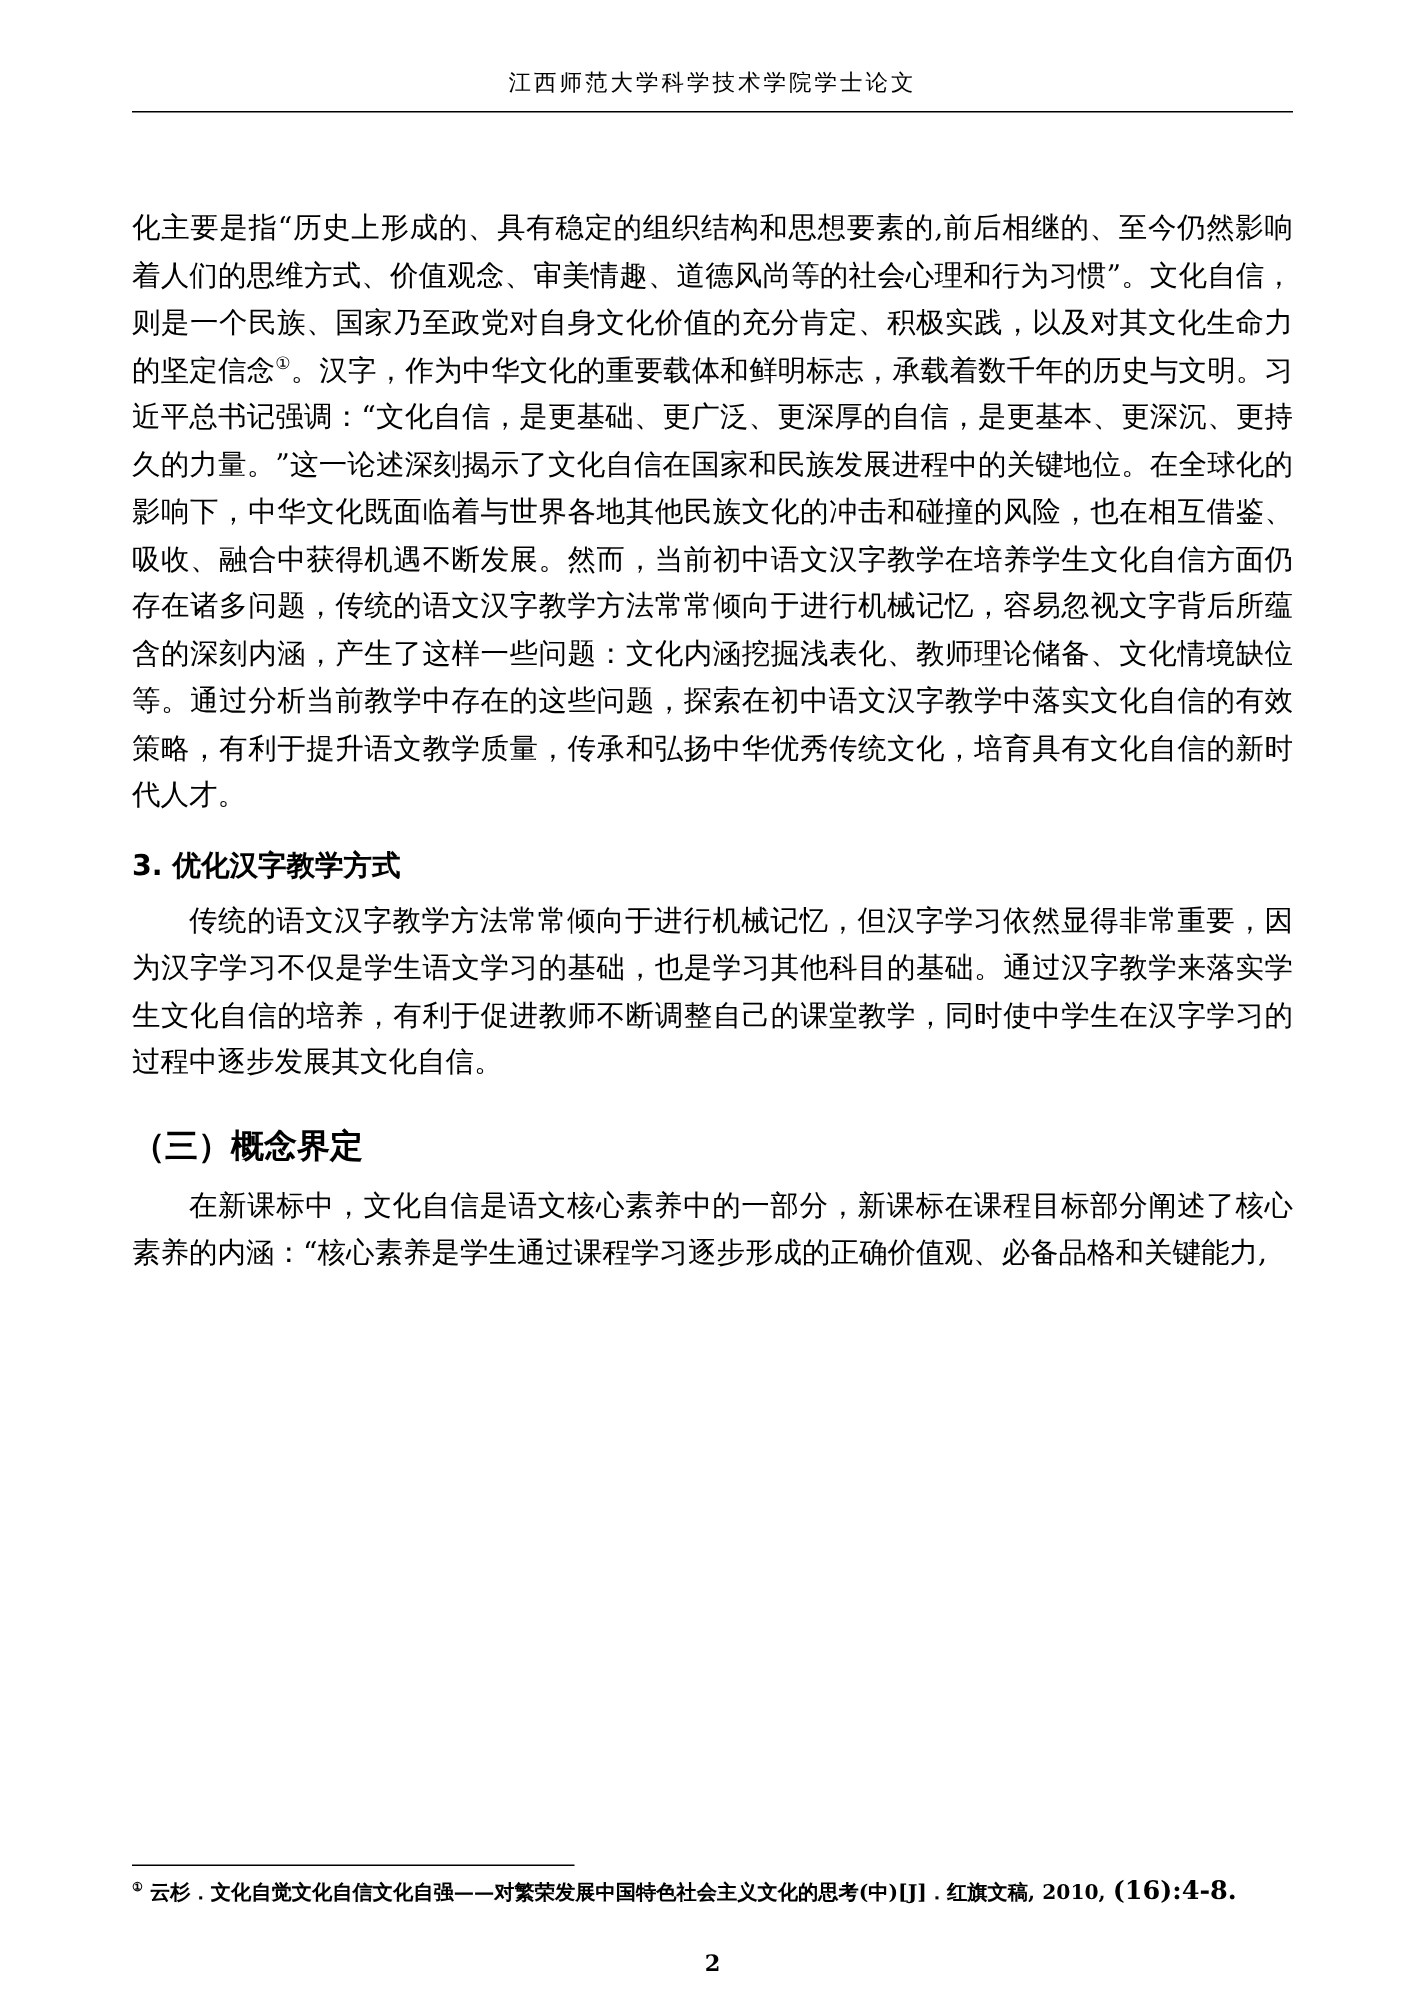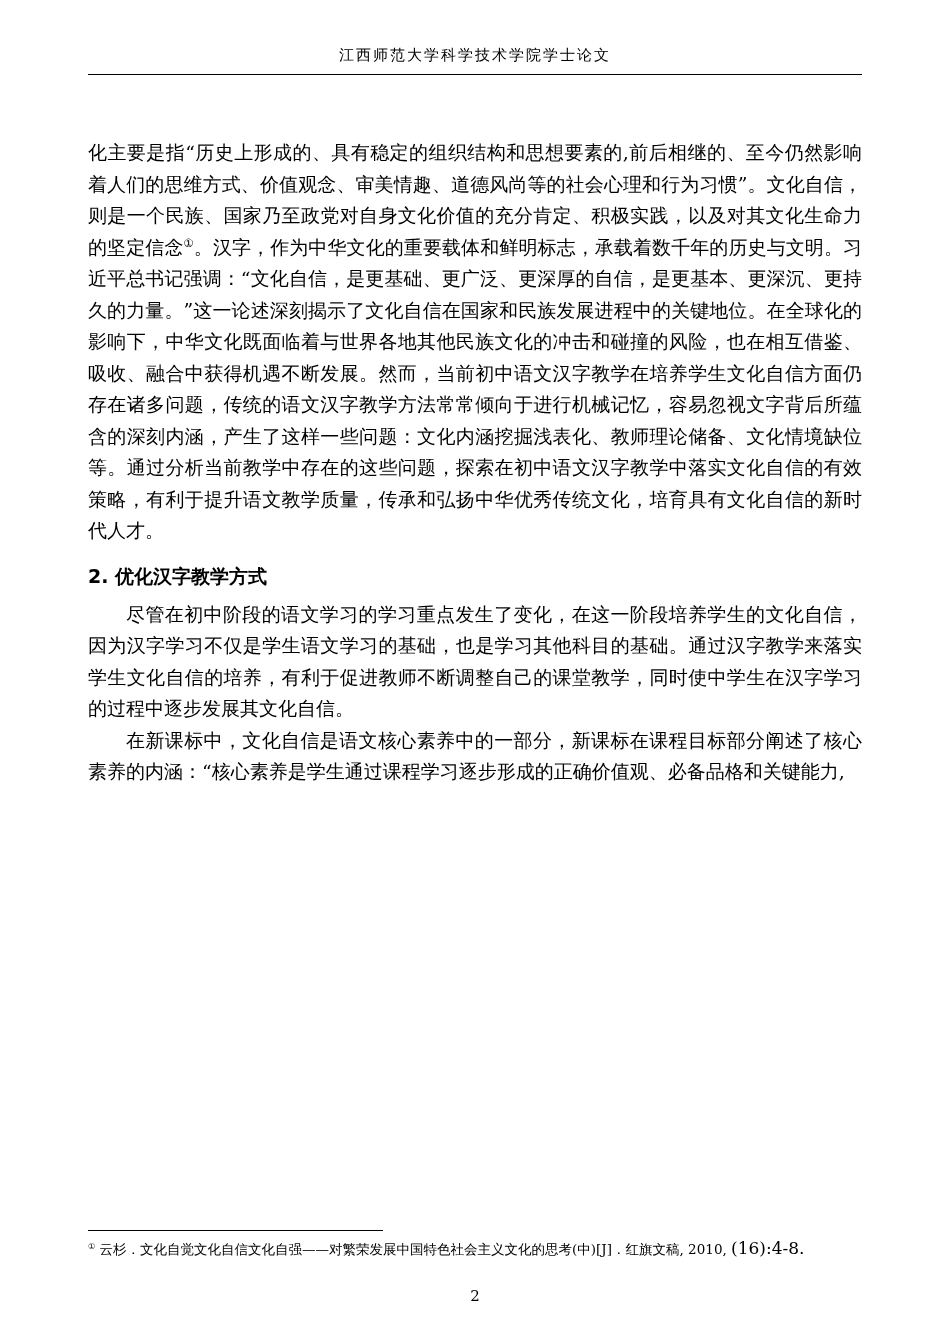--- a/index.html
+++ b/index.html
@@ -51,22 +51,23 @@
   .chapter-heading {
     font-family: "DejaVu Sans", "Liberation Sans", sans-serif;
     font-size: 22px;
     font-weight: bold;
     margin: 24px 0 10px 0;
   }
   .page-footer {
     position: absolute;
     left: 88px;
     right: 88px;
-    bottom: 13px;
+    bottom: 0;
     height: 101px;
+    font-weight: bold;
   }
   .footnote-divider {
     width: 295px;
     height: 0;
     border-top: 1px solid #000000;
     margin-bottom: 7px;
   }
   .footnote {
     font-size: 13.5px;
     line-height: 21px;
@@ -91,24 +92,25 @@
 
   <div class="page-header">江西师范大学科学技术学院学士论文</div>
 
   <div class="content">
 
     <p><span>化主要是指“历史上形成的、具有稳定的组织结构和思想要素的,前后相继的、至今仍然影响着人们的思维方式、价值观念、审美情趣、道德风尚等的社会心理和行为习惯”。文化自信，则是一个民族、国家乃至政党对自身文化价值的充分肯定、积极实践，以及对其文化生命力的坚定信念</span><sup class="fn-ref">①</sup><span>。汉字，作为中华文化的重要载体和鲜明标志，承载着数千年的历史与文明。习近平总书记强调：“文化自信，是更基础、更广泛、更深厚的自信，是更基本、更深沉、更持久的力量。”这一论述深刻揭示了文化自信在国家和民族发展进程中的关键地位。在全球化的影响下，中华文化既面临着与世界各地其他民族文化的冲击和碰撞的风险，也在相互借鉴、吸收、融合中获得机遇不断发展。然而，当前初中语文汉字教学在培养学生文化自信方面仍存在诸多问题，传统的语文汉字教学方法常常倾向于进行机械记忆，容易忽视文字背后所蕴含的深刻内涵，产生了这样一些问题：文化内涵挖掘浅表化、教师理论储备、文化情境缺位等。通过分析当前教学中存在的这些问题，探索在初中语文汉字教学中落实文化自信的有效策略，有利于提升语文教学质量，传承和弘扬中华优秀传统文化，培育具有文化自信的新时代人才。</span></p>
 
 
 
     <div>
-      <h3 class="section-heading">2. 优化汉字教学方式</h3>
-      <p class="indent">尽管在初中阶段的语文学习的学习重点发生了变化，在这一阶段培养学生的文化自信，因为汉字学习不仅是学生语文学习的基础，也是学习其他科目的基础。通过汉字教学来落实学生文化自信的培养，有利于促进教师不断调整自己的课堂教学，同时使中学生在汉字学习的过程中逐步发展其文化自信。</p>
+      <h3 class="section-heading">3. 优化汉字教学方式</h3>
+      <p class="indent">传统的语文汉字教学方法常常倾向于进行机械记忆，但汉字学习依然显得非常重要，因为汉字学习不仅是学生语文学习的基础，也是学习其他科目的基础。通过汉字教学来落实学生文化自信的培养，有利于促进教师不断调整自己的课堂教学，同时使中学生在汉字学习的过程中逐步发展其文化自信。</p>
     </div>
 
+    <h2 class="chapter-heading">（三）概念界定</h2>
 
 
     <p class="indent">在新课标中，文化自信是语文核心素养中的一部分，新课标在课程目标部分阐述了核心素养的内涵：“核心素养是学生通过课程学习逐步形成的正确价值观、必备品格和关键能力,</p>
 
   </div>
 
   <div class="page-footer">
     <div class="footnote-divider"></div>
     <div class="footnote"><sup class="fn-ref">①</sup><span> 云杉．文化自觉文化自信文化自强——对繁荣发展中国特色社会主义文化的思考(中)[J]．红旗文稿, 2010, </span><span class="fn-issue">(16):4-8.</span></div>
     <div class="page-number">2</div>

